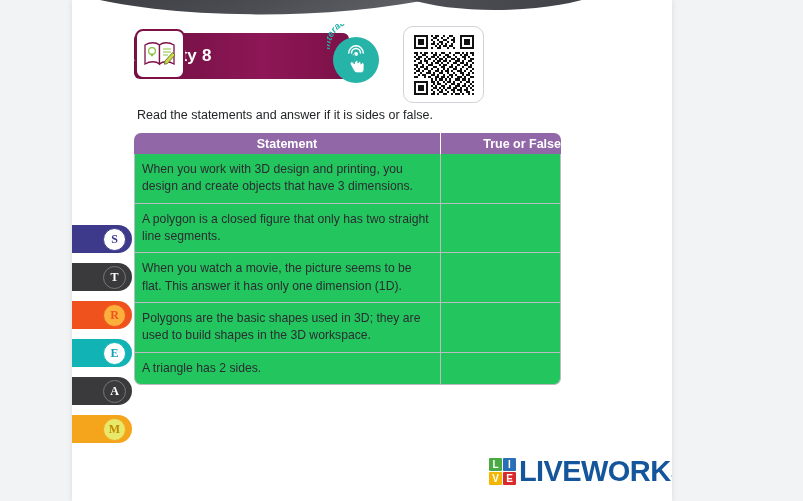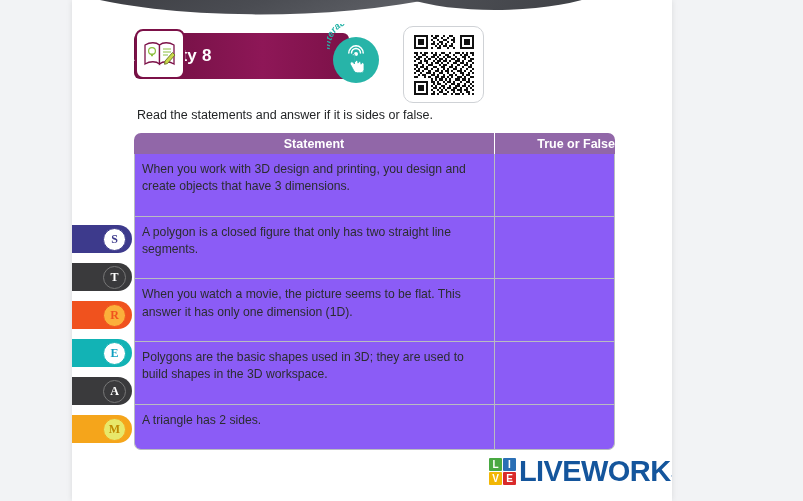--- a/index.html
+++ b/index.html
@@ -145,21 +145,21 @@
     top: 108px;
     font-size: 12.5px;
     color: #222426;
   }
 
   
   #tf-table {
     position: absolute;
     left: 62px;
     top: 133px;
-    width: 481px;
+    width: 427px;
     border-collapse: separate;
     border-spacing: 0;
     table-layout: fixed;
     border-radius: 30px;
   }
   #tf-table th {
     background: #9167a8;
     color: #ffffff;
     font-size: 12.5px;
     font-weight: bold;
@@ -172,23 +172,23 @@
     border-top-right-radius: 7px;
     border-left: 1px solid #ffffff;
     text-align: right;
   }
   #tf-table td {
     border: 1px solid #b9bcc0;
     border-top: none;
     font-size: 12.2px;
     color: #2b2d30;
     line-height: 1.42;
-    padding: 7px 6px 20px 7px;
+    padding: 7px 6px 7px 7px;
     vertical-align: top;
-    background: #8b5cf6;
+    background: #22c55e;
   }
   #tf-table tbody tr:first-child td { border-top: none; }
   #tf-table td.cell-statement { border-right: none; }
   #tf-table td.cell-answer { border-left: 1px solid #b9bcc0; }
   #tf-table tbody tr:last-child td.cell-statement { border-bottom-left-radius: 7px; }
   #tf-table tbody tr:last-child td.cell-answer { border-bottom-right-radius: 7px; }
   .cell-answer { width: 120px; }
 
   
   #share-rail {

